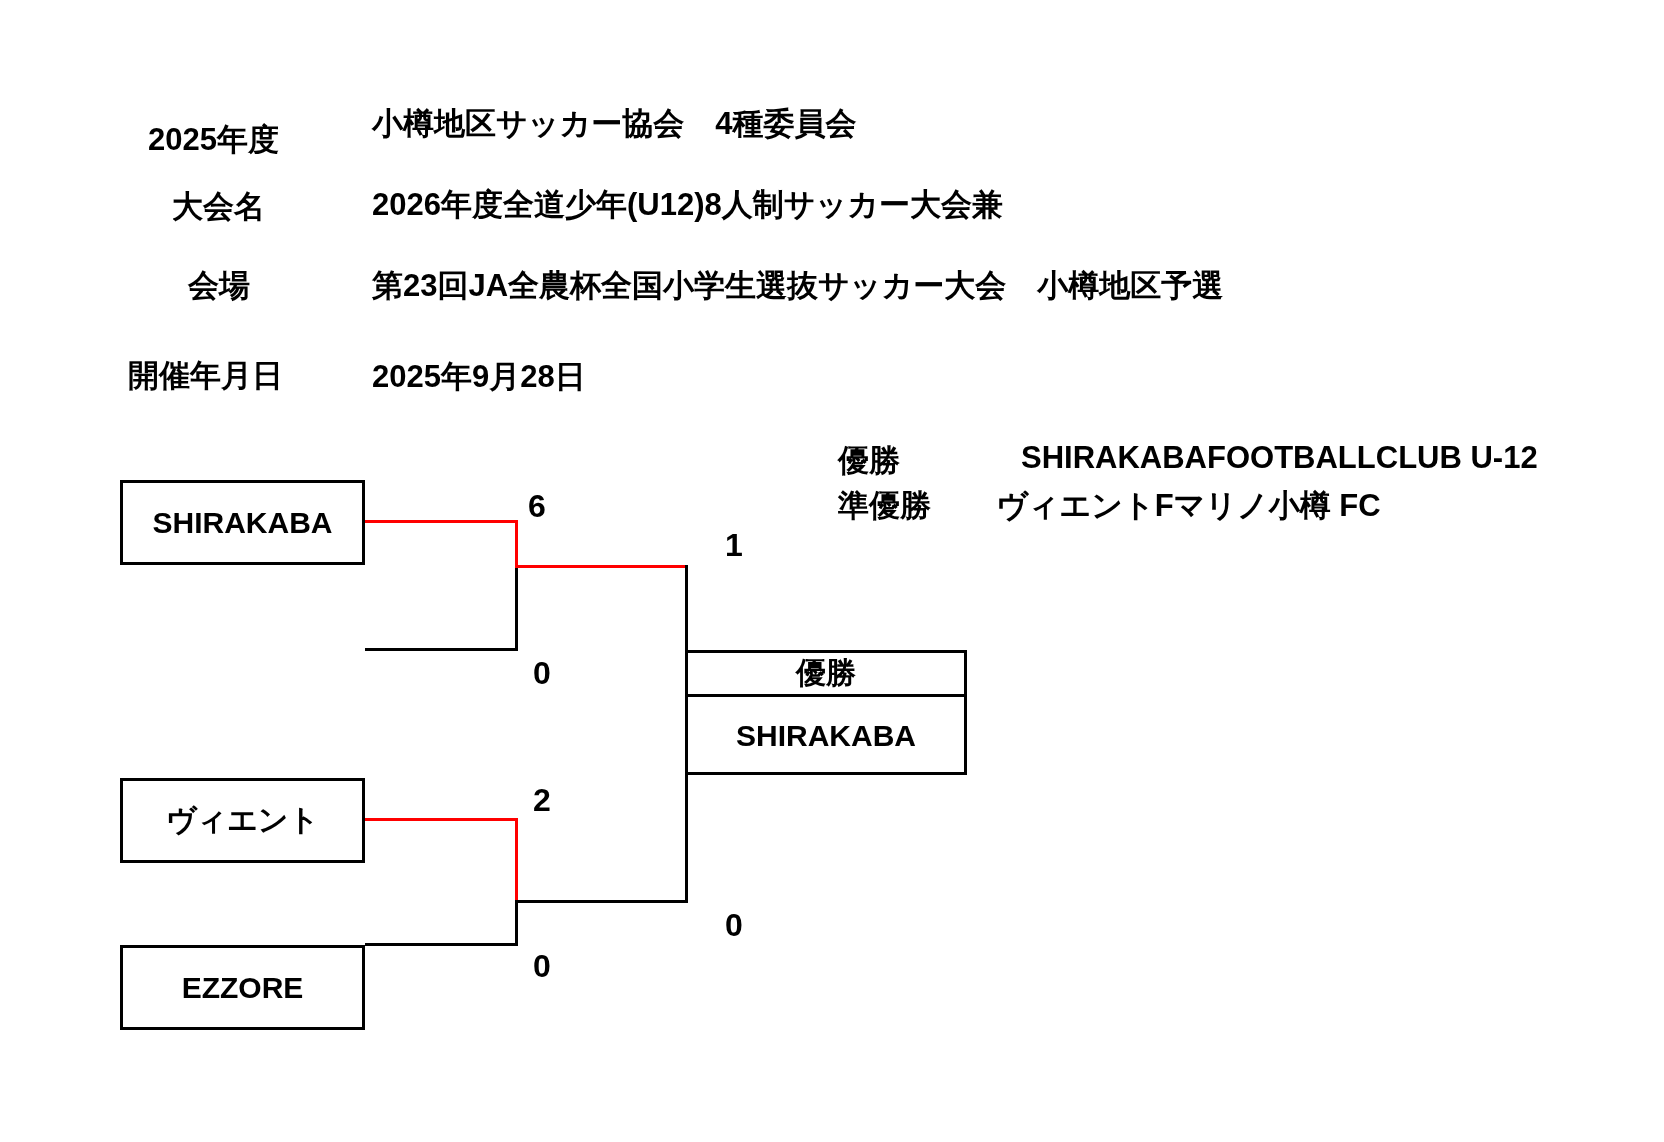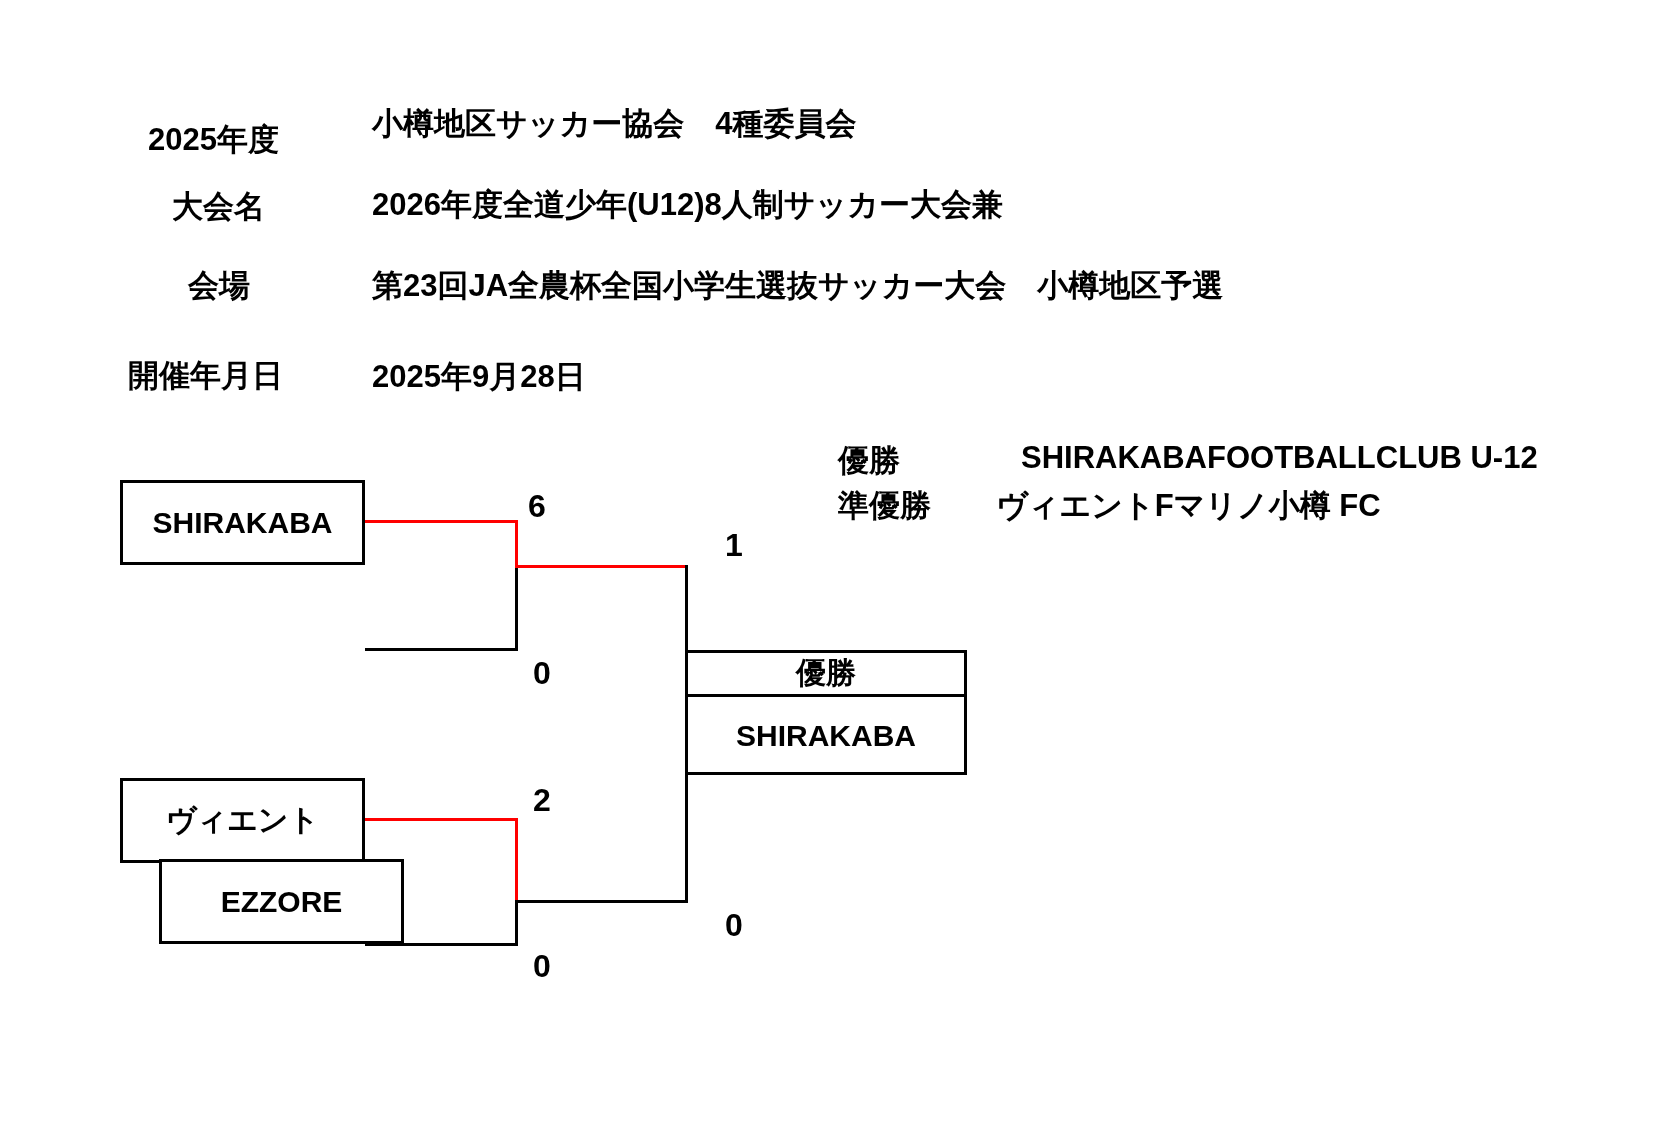--- a/index.html
+++ b/index.html
@@ -78,21 +78,21 @@
   <span class="txt" style="left:1021px; top:440px;">SHIRAKABAFOOTBALLCLUB U-12</span>
   <span class="txt" style="left:838px; top:485px;">準優勝</span>
   <span class="txt" style="left:996px; top:485px;">ヴィエントFマリノ小樽 FC</span>
 
   <div class="team-box" style="top:480px;">
     <span>SHIRAKABA</span>
   </div>
   <div class="team-box" style="top:778px;">
     <span>ヴィエント</span>
   </div>
-  <div class="team-box" style="top:859px;margin-left:39px;">
+  <div class="team-box" style="top:945px;">
     <span>EZZORE</span>
   </div>
 
   <div class="line win" style="left:365px; top:520px; width:150px; height:3px;"></div>
   <div class="line std" style="left:365px; top:648px; width:153px; height:3px;"></div>
   <div class="line win" style="left:515px; top:520px; width:3px; height:48px;"></div>
   <div class="line std" style="left:515px; top:565px; width:3px; height:86px;"></div>
   <div class="line win" style="left:515px; top:565px; width:173px; height:3px;"></div>
   <div class="line std" style="left:685px; top:565px; width:3px; height:88px;"></div>
 

